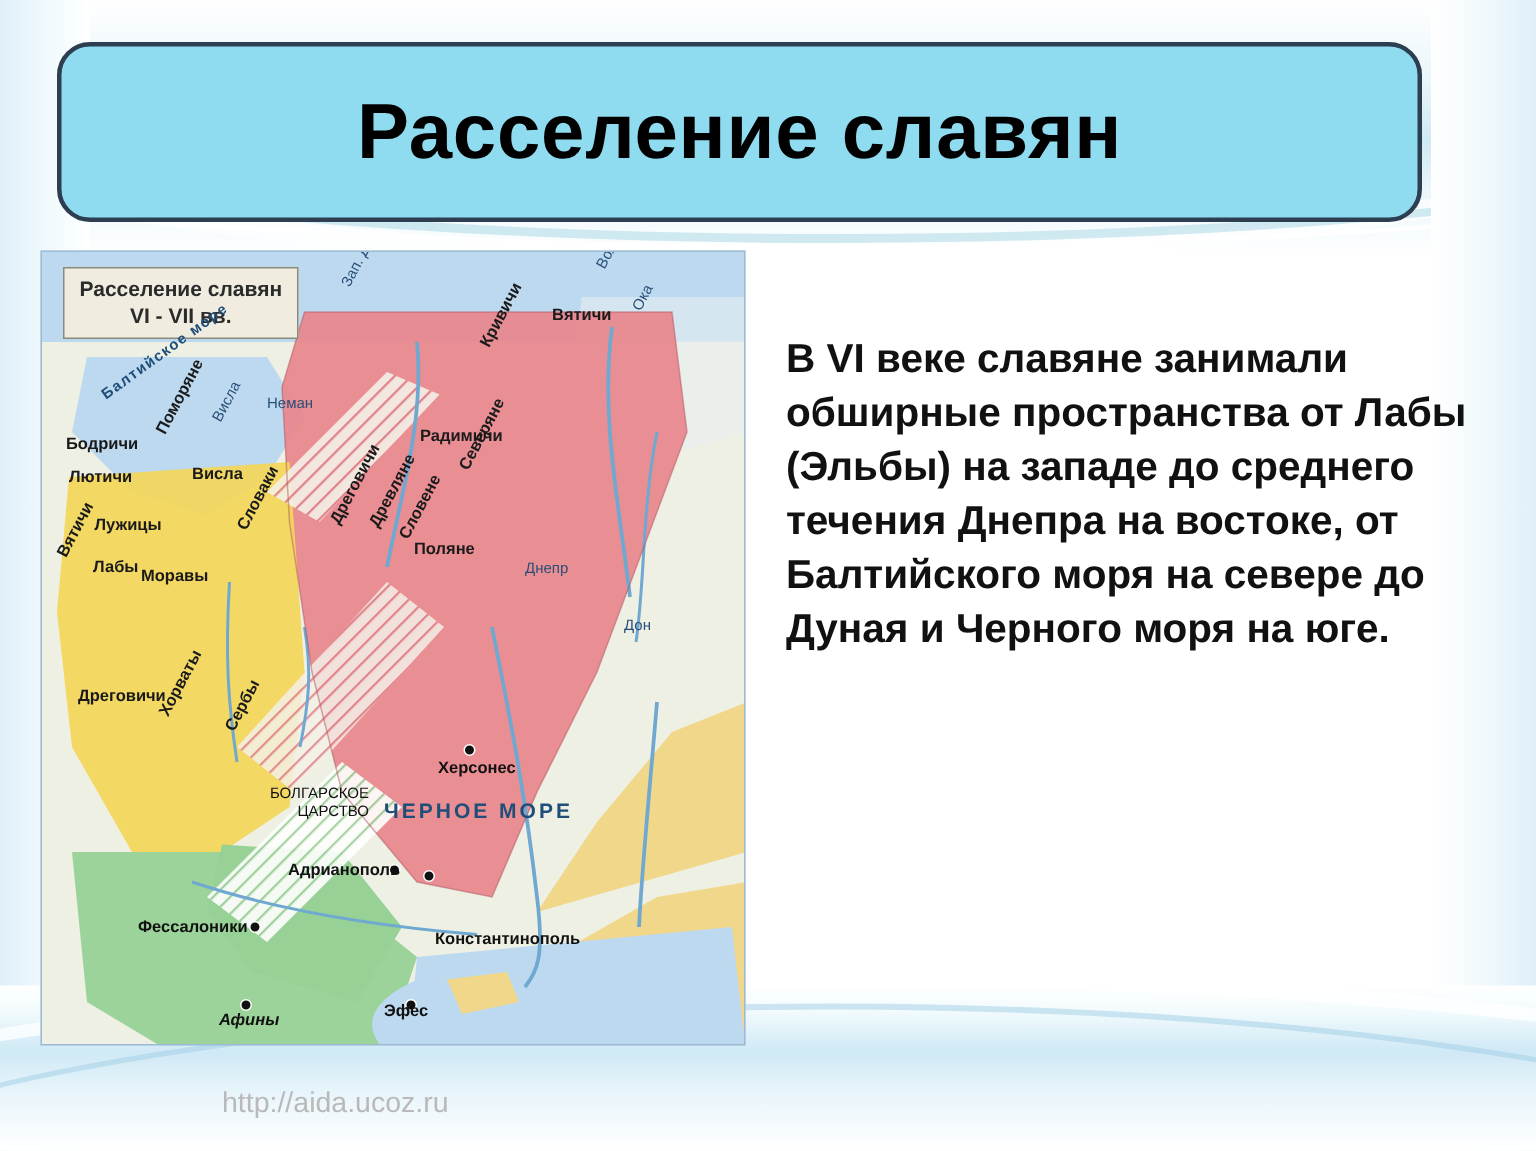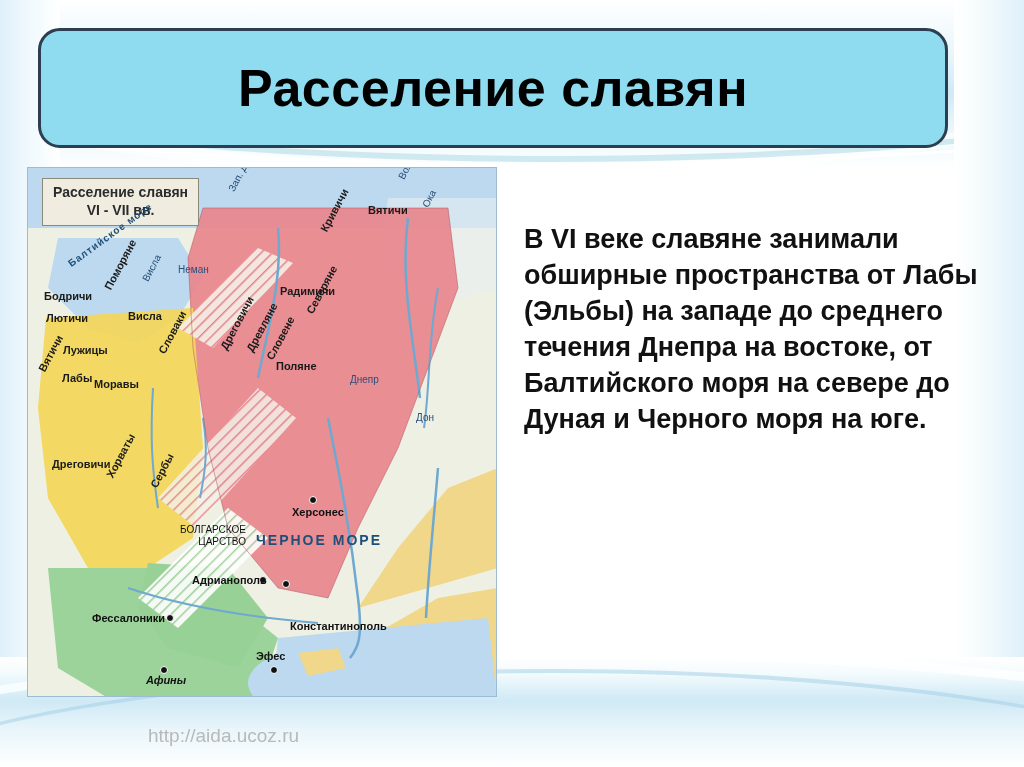--- a/index.html
+++ b/index.html
@@ -288,20 +288,20 @@
     <div class="city-dot" style="left:254px; top:412px;"></div>
     <div class="map-label lbl-city" style="left:262px; top:406px;margin-top:46px;">Константинополь</div>
 
     <div class="city-dot" style="left:138px; top:446px;"></div>
     <div class="map-label lbl-city" style="left:64px; top:444px;">Фессалоники</div>
 
     <div class="city-dot" style="left:132px; top:498px;"></div>
     <div class="map-label lbl-city" style="left:118px; top:506px;font-style:italic;">Афины</div>
 
     <div class="city-dot" style="left:242px; top:498px;"></div>
-    <div class="map-label lbl-city" style="left:228px; top:482px;">Эфес</div>
+    <div class="map-label lbl-city" style="left:228px; top:500px;">Эфес</div>
   </div>
 
   <div class="body-text">В VI веке славяне занимали обширные пространства от Лабы (Эльбы) на западе до среднего течения Днепра на востоке, от Балтийского моря на севере до Дуная и Черного моря на юге.</div>
 
   <div class="footer-url">http://aida.ucoz.ru</div>
 
 </div>
 
 </body></html>

